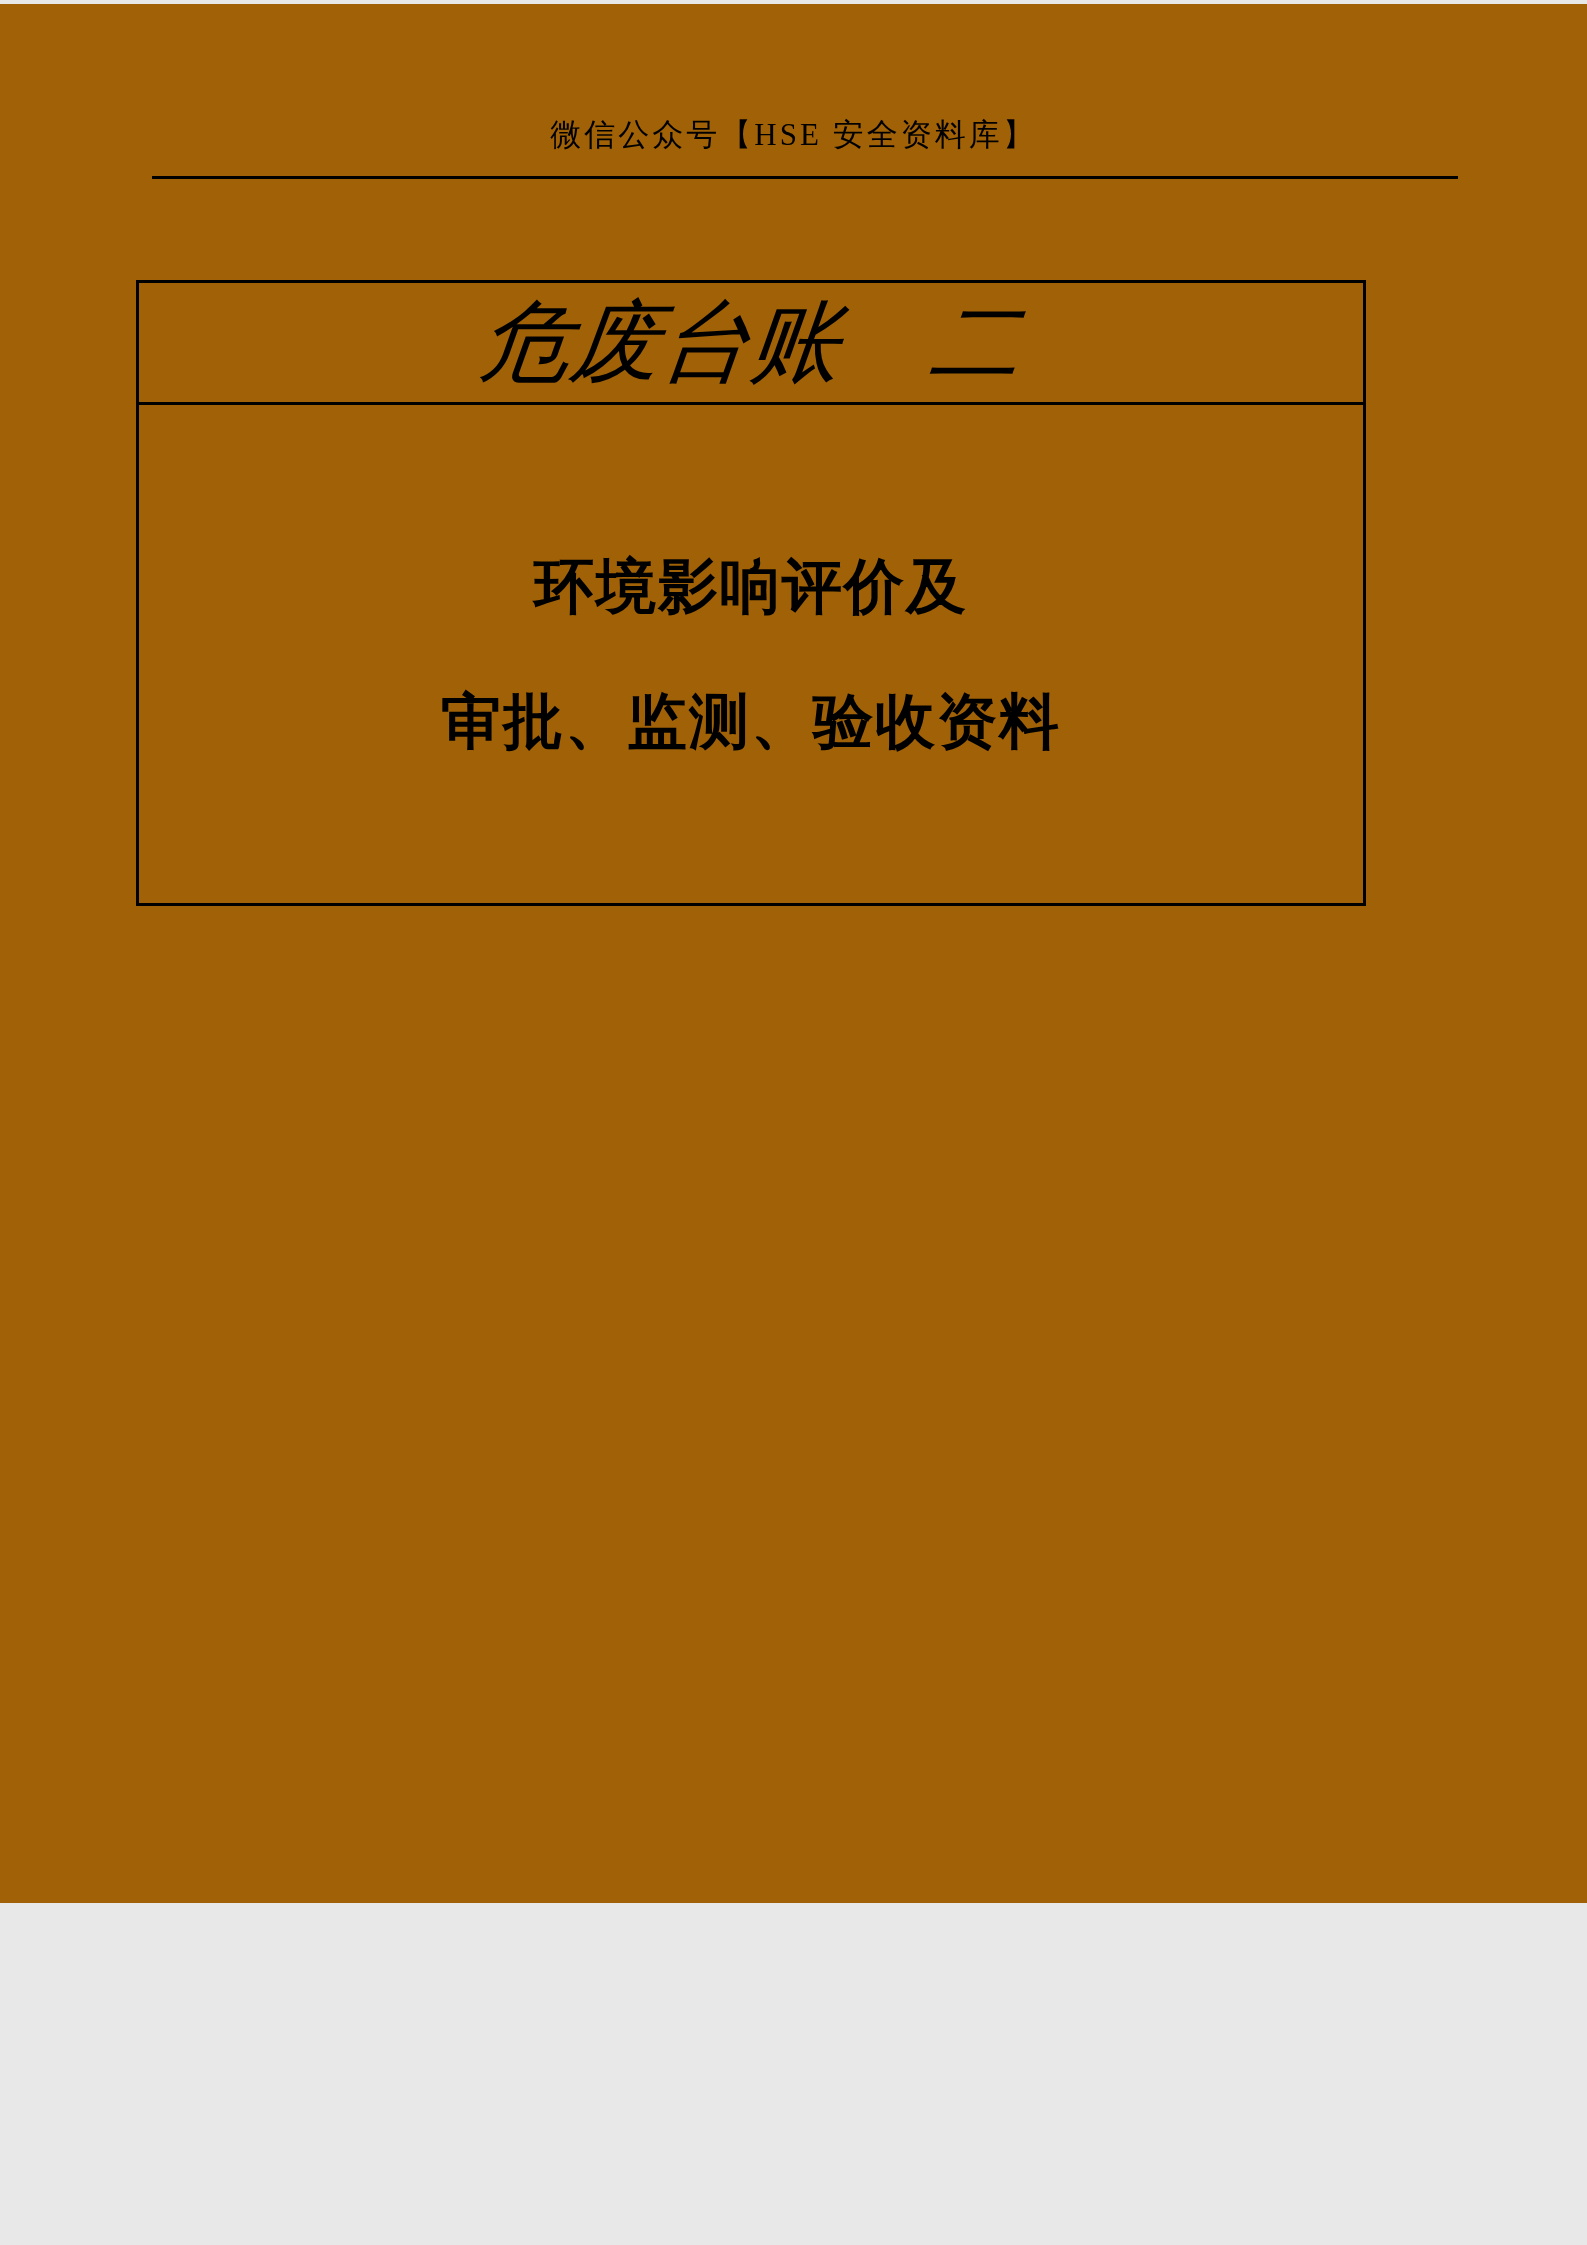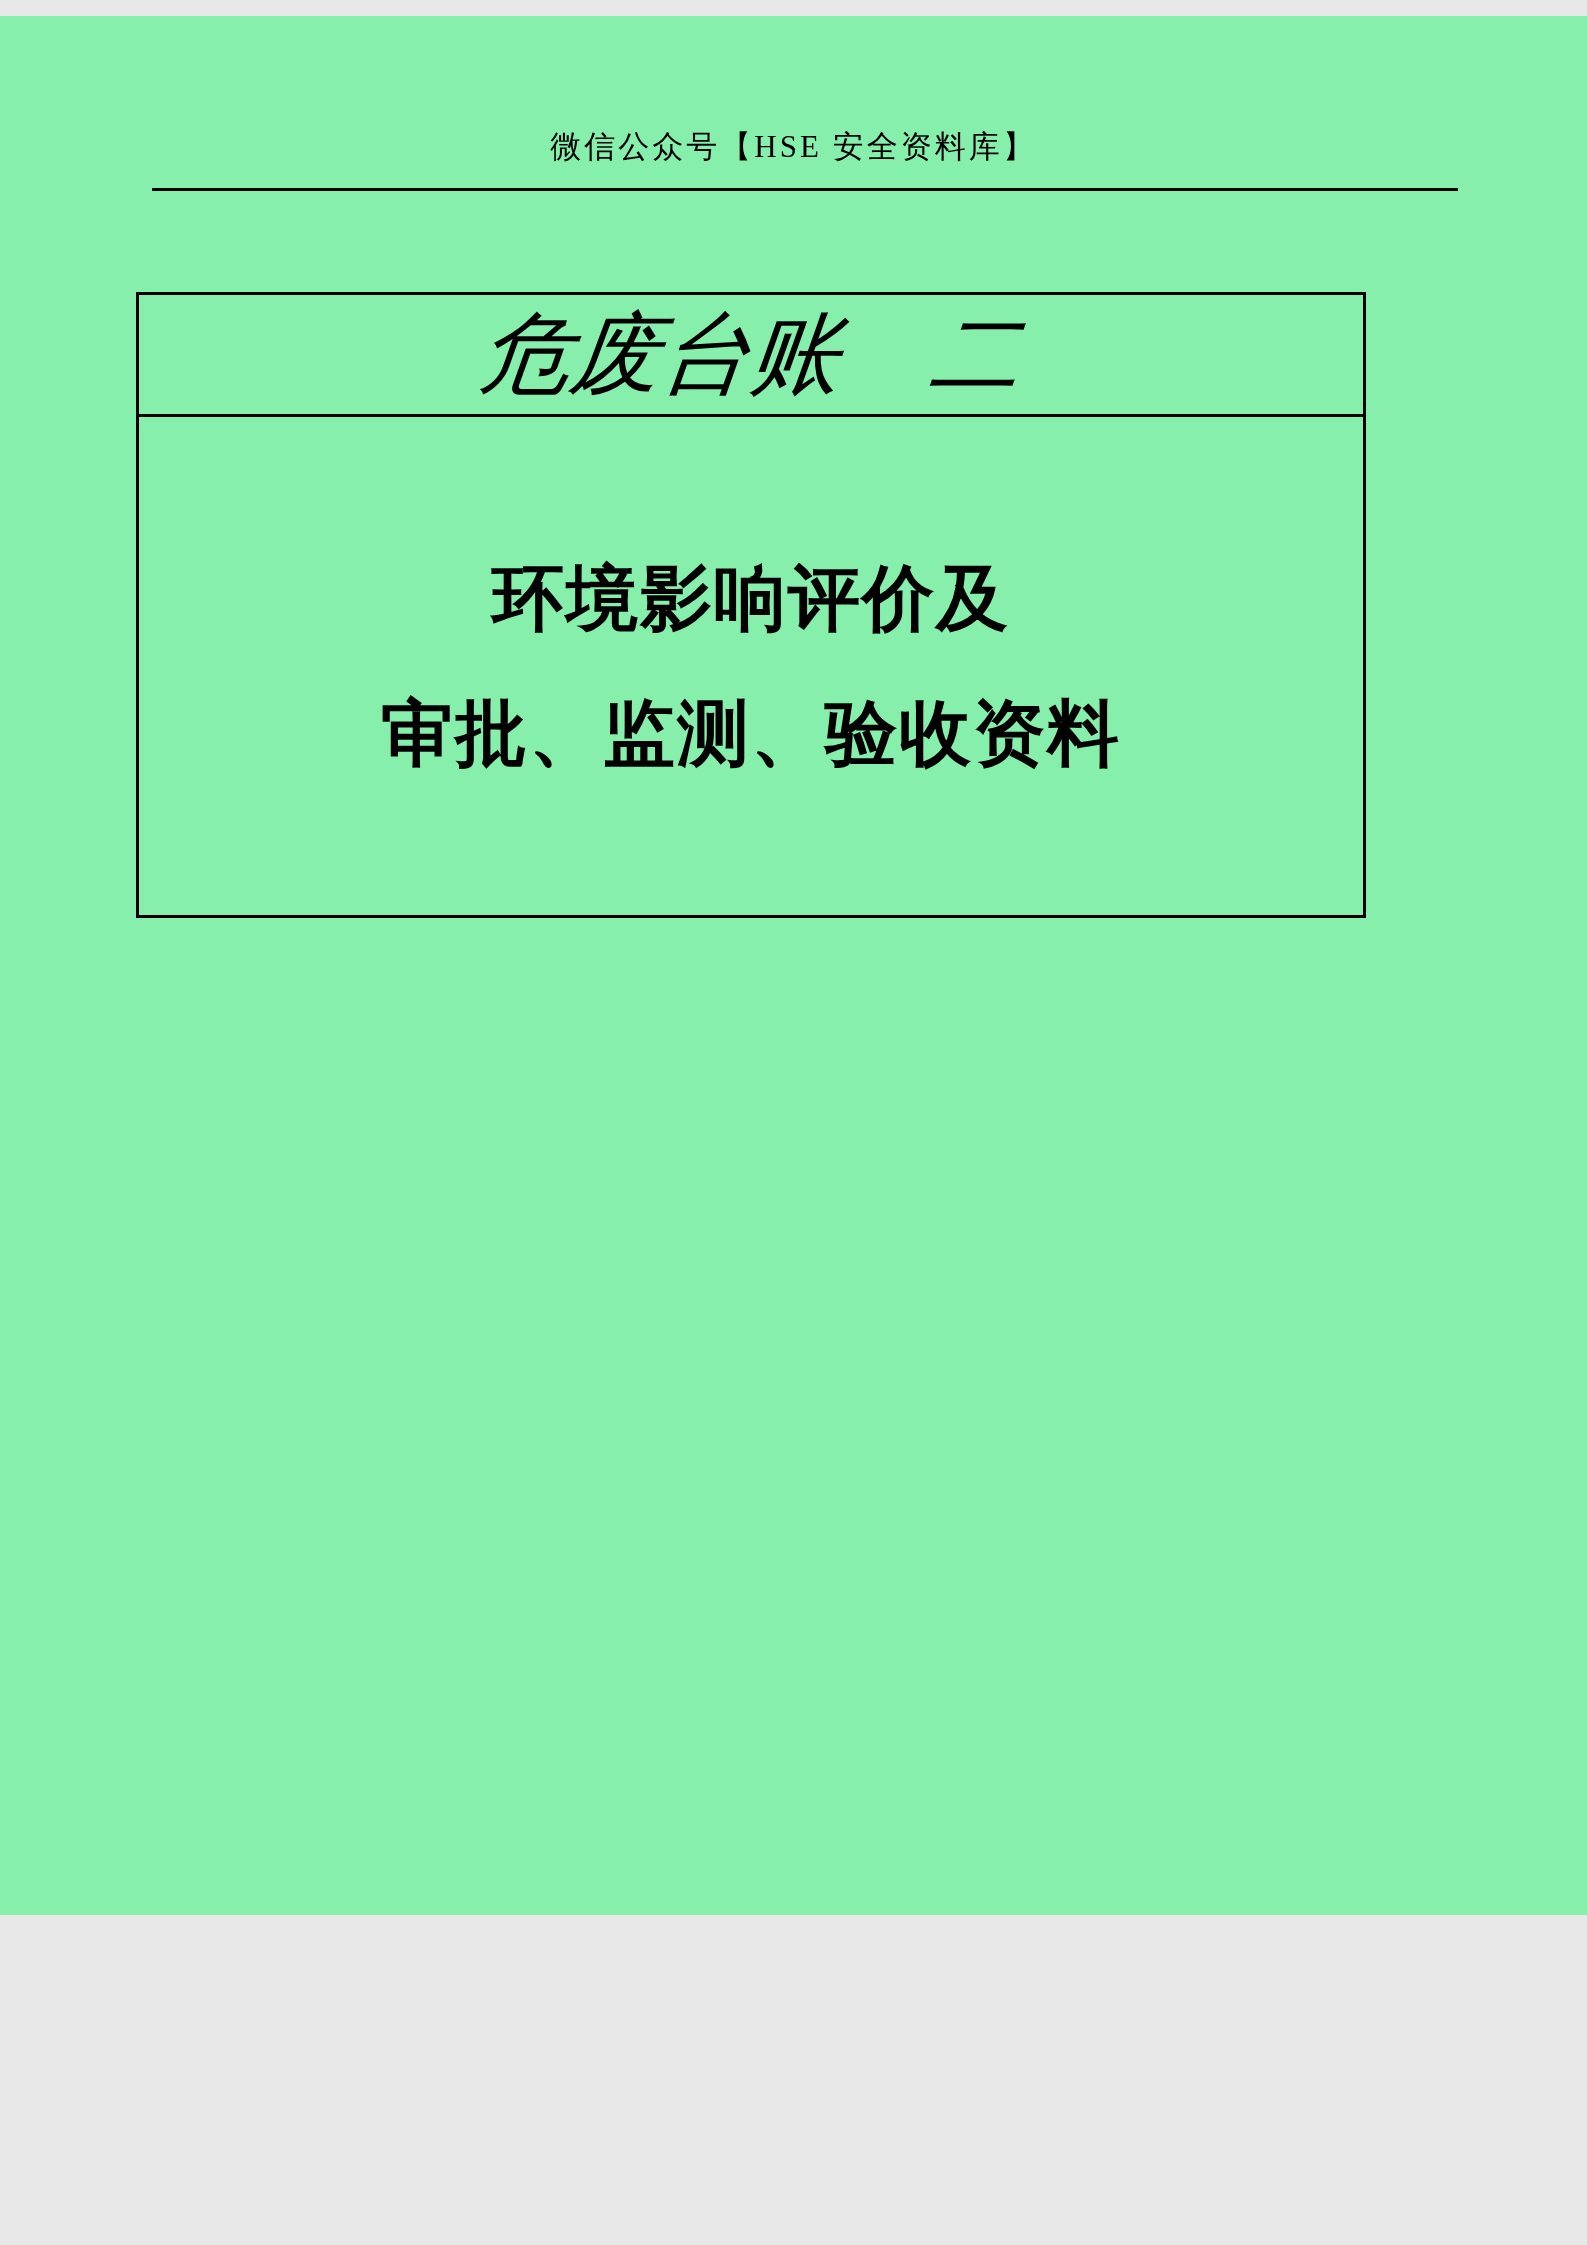--- a/index.html
+++ b/index.html
@@ -1,22 +1,22 @@
 <!DOCTYPE html>
 <html><head>
 <meta charset="utf-8">
 <style>
   * { margin: 0; padding: 0; box-sizing: border-box; }
   html, body { background: #e8e8e8; }
   .page {
     position: relative;
     width: 1587px;
     height: 1899px;
-    background: #86efac;
-    margin: 16px auto;
+    background: #a16207;
+    margin: 4px auto;
     overflow: hidden;
     color: #000000;
   }
 
   
   .doc-header {
     position: absolute;
     top: 110px;
     left: 0;
     width: 100%;
@@ -68,21 +68,21 @@
     border: 3px solid #000000;
     border-top: none;
     display: flex;
     flex-direction: column;
     align-items: center;
     justify-content: center;
   }
   .main-box .subtitle-line {
     font-family: "Liberation Sans", "DejaVu Sans", sans-serif;
     font-weight: bold;
-    font-size: 72px;
+    font-size: 60px;
     line-height: 135px;
     letter-spacing: 2px;
     white-space: nowrap;
     text-align: center;
     color: #000000;
   }
 
   
   .note-line {
     position: absolute;

